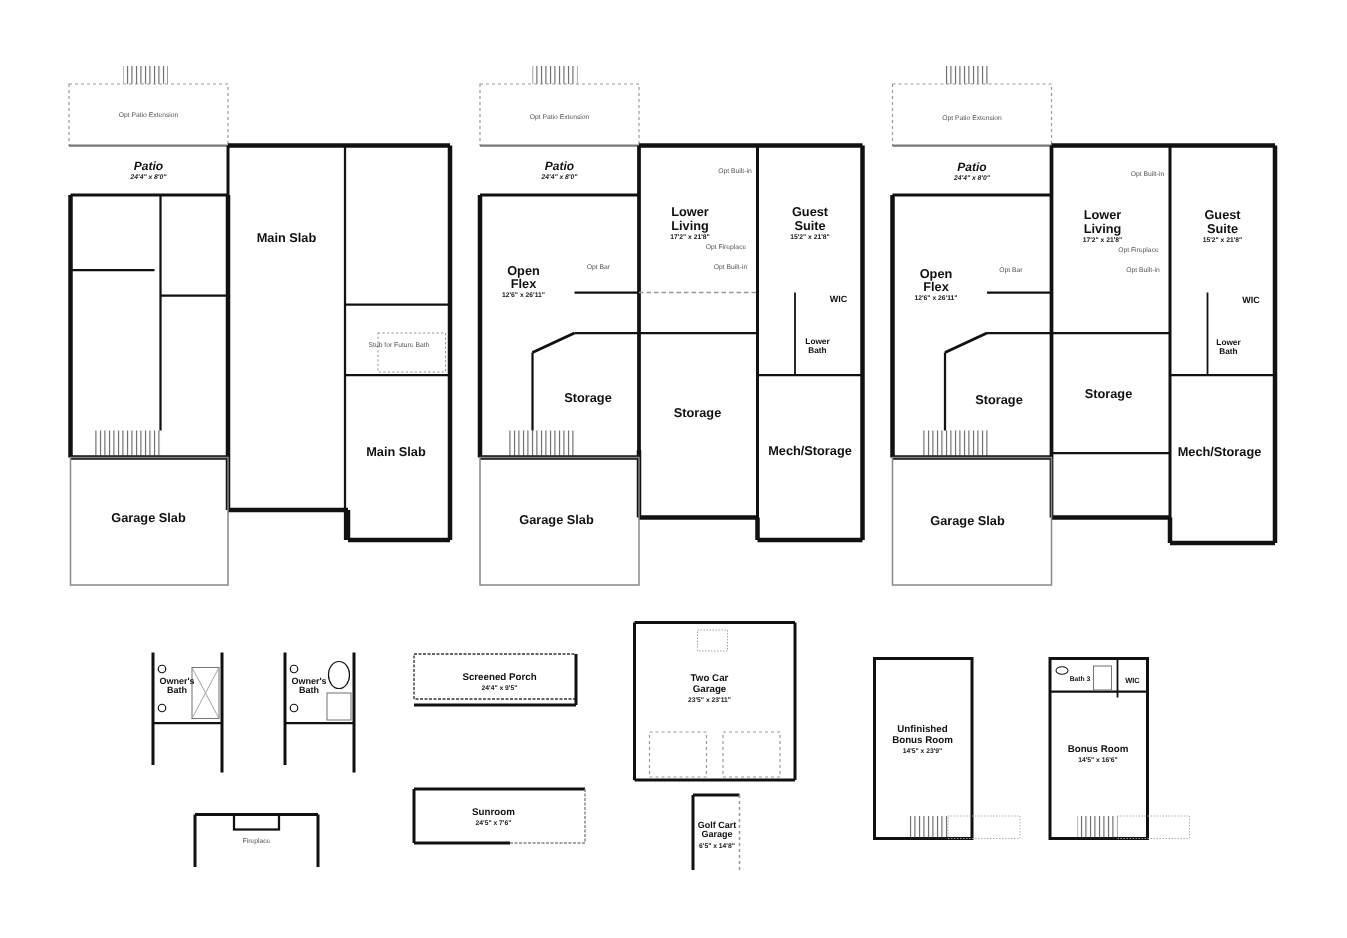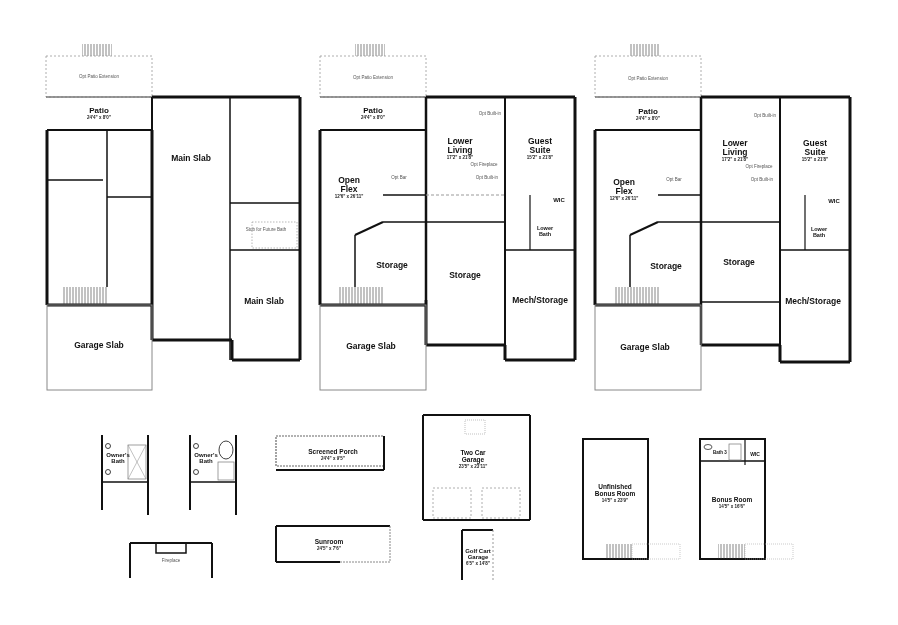--- a/index.html
+++ b/index.html
@@ -1,20 +1,20 @@
 <!DOCTYPE html>
 <html><head>
 <meta charset="utf-8">
 <style>
   html,body{margin:0;padding:0;background:#ffffff;}
   body{width:898px;height:625px;position:relative;overflow:hidden;font-family:"Liberation Sans",sans-serif;color:#111;}
   .plan{position:absolute;left:0;top:0;}
   .lbl{position:absolute;text-align:center;font-weight:bold;color:#111;line-height:1.05;transform:translateX(-50%);white-space:nowrap;}
   .lbl .dim{display:block;font-weight:bold;font-size:4.5px;color:#222;margin-top:1px;}
-  .sm{font-size:8px;}
+  .sm{font-size:8px;font-style:italic;}
   .md{font-size:8.5px;}
   .tiny{position:absolute;font-size:4.5px;color:#555;text-align:center;transform:translateX(-50%);white-space:nowrap;line-height:1.1;}
   svg{position:absolute;left:0;top:0;}
 </style>
 </head>
 <body>
 
 <div class="plan">
 <svg width="898" height="625" viewBox="0 0 898 625">
   <defs>

